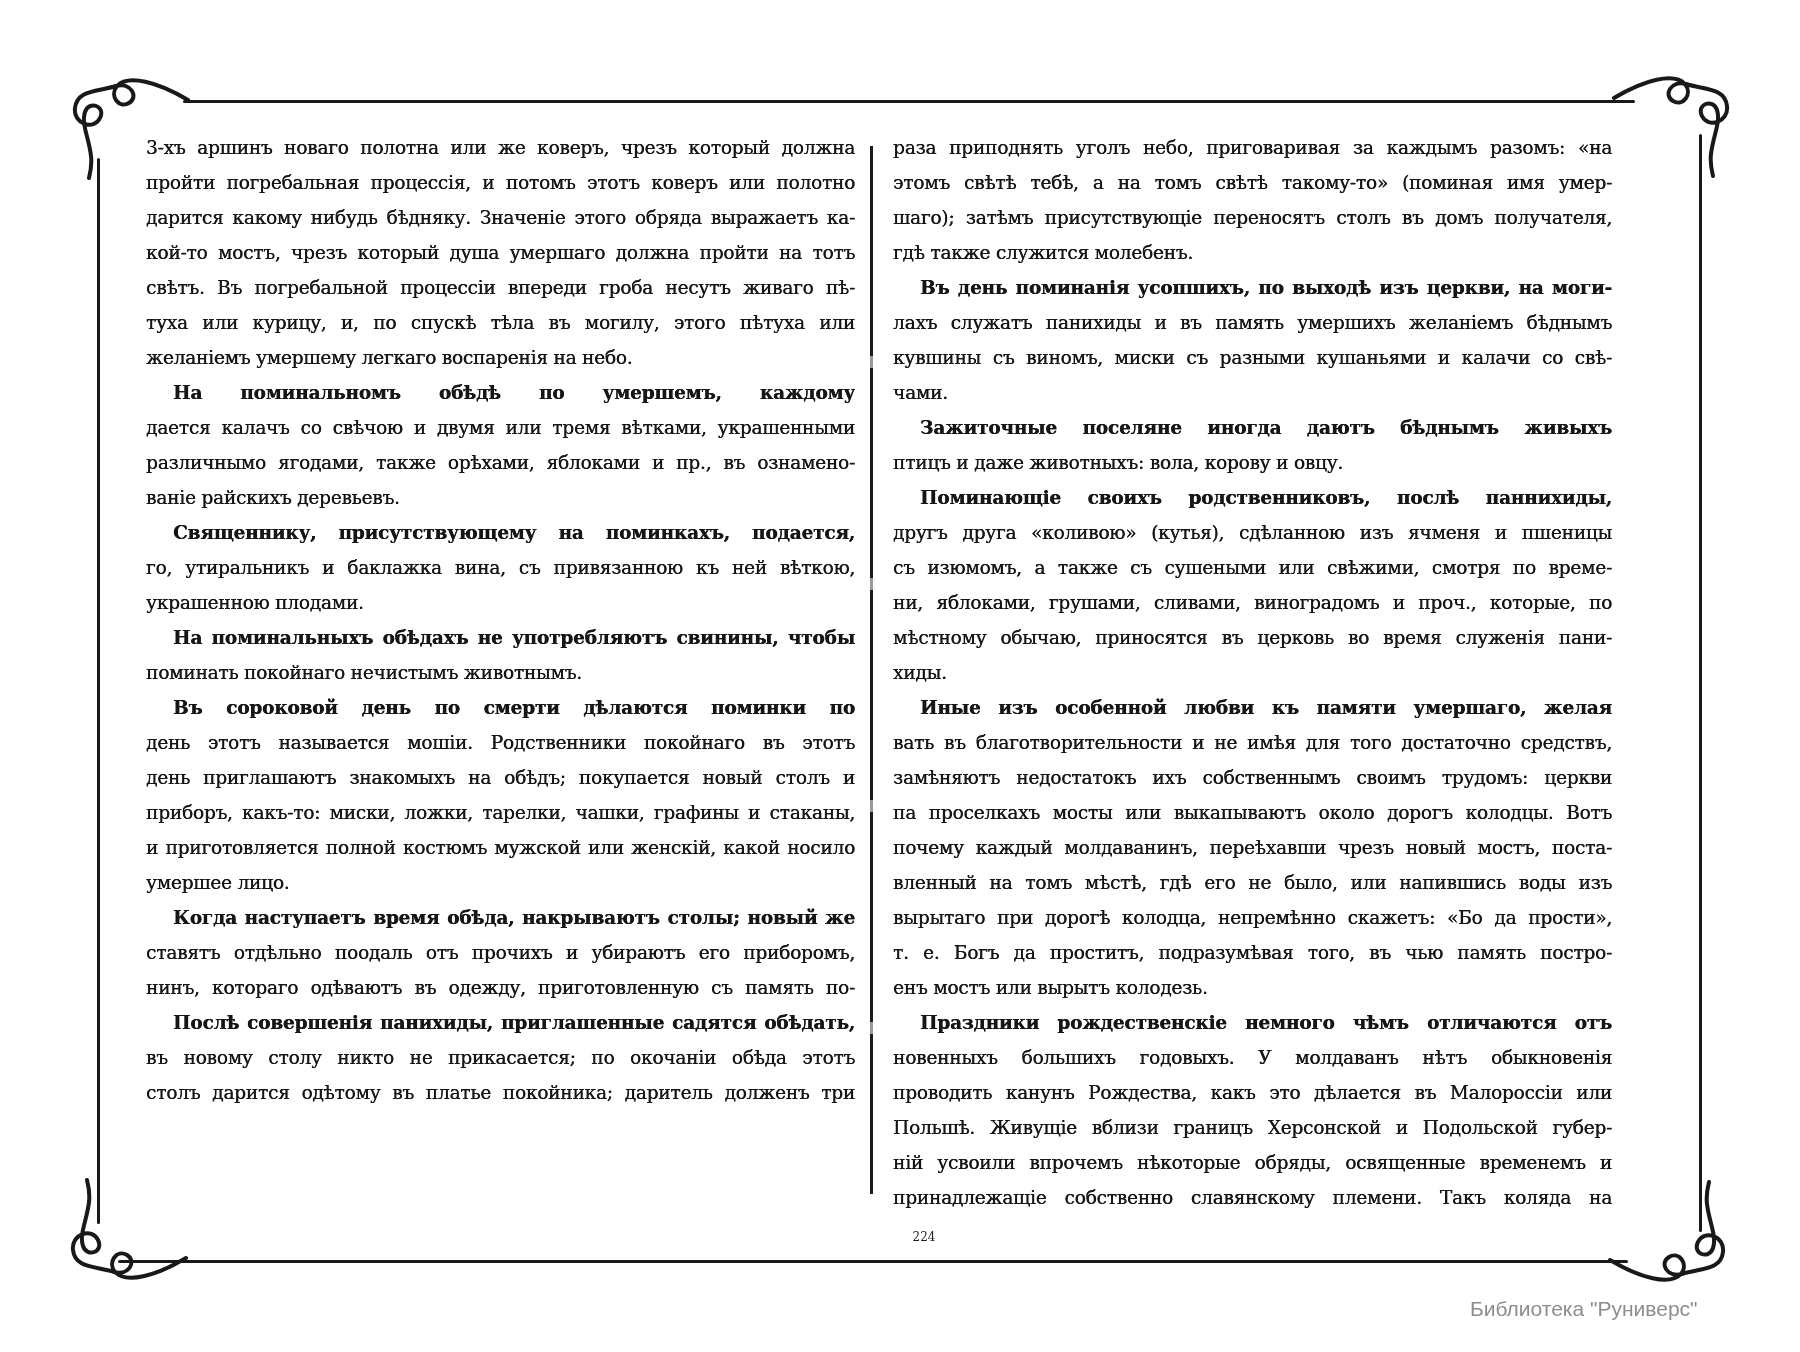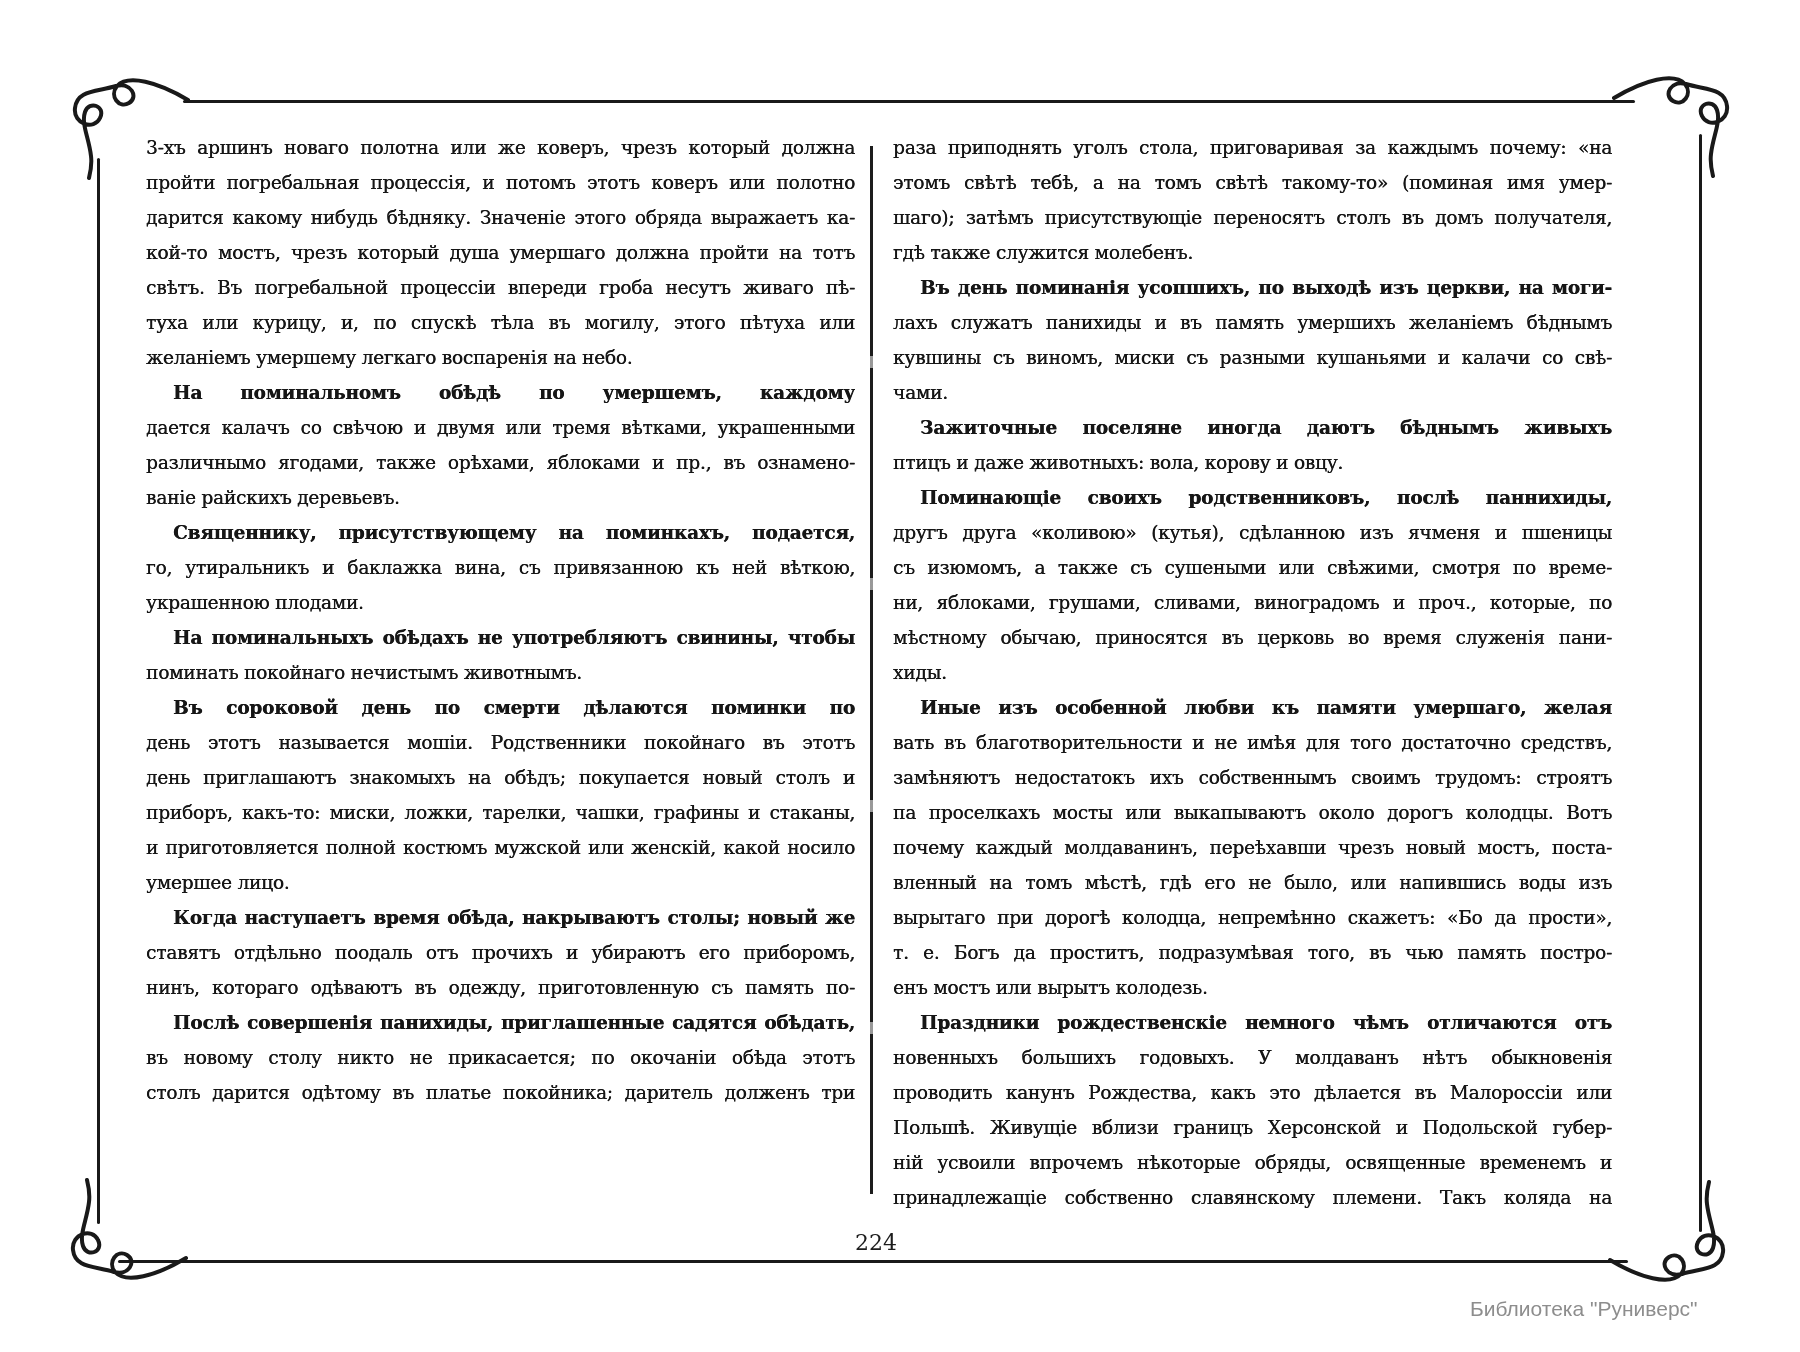--- a/index.html
+++ b/index.html
@@ -32,22 +32,22 @@
        color:#161616;}
   .col-left{left:146px;width:709px;}
   .col-right{left:893px;width:719px;}
   .line{height:35px;text-align:justify;overflow:hidden;}
   .line.j{text-align-last:justify;-moz-text-align-last:justify;}
   .line.ind{padding-left:27px;font-weight:bold;}
 
   .divider{position:absolute;left:870px;top:146px;width:2.5px;height:1048px;
            background:repeating-linear-gradient(180deg,#1c1c1c 0 210px,rgba(28,28,28,.45) 210px 222px);}
 
-  .pagenum{position:absolute;left:806px;top:1230px;width:140px;
-           text-align:center;font-size:22px;color:#1d1d1d;
+  .pagenum{position:absolute;left:854px;top:1230px;width:140px;
+           text-align:center;font-size:12px;color:#1d1d1d;
            font-family:"DejaVu Serif","Liberation Serif",serif;}
 
   .watermark{position:absolute;left:1470px;top:1297px;width:300px;
              text-align:left;font-size:21px;color:#8d8d8d;
              font-family:"Liberation Sans","DejaVu Sans",sans-serif;}
 </style>
 </head>
 <body>
 
 <div class="page">
@@ -95,39 +95,39 @@
       <div class="line">умершее лицо.</div>
       <div class="line j ind">Когда наступаетъ время обѣда, накрываютъ столы; новый же столъ</div>
       <div class="line j">ставятъ отдѣльно поодаль отъ прочихъ и убираютъ его приборомъ,</div>
       <div class="line j">нинъ, котораго одѣваютъ въ одежду, приготовленную съ память по-</div>
       <div class="line j ind">Послѣ совершенія панихиды, приглашенные садятся обѣдать, но</div>
       <div class="line j">въ новому столу никто не прикасается; по окочаніи обѣда этотъ</div>
       <div class="line j">столъ дарится одѣтому въ платье покойника; даритель долженъ три</div>
     </div>
   <div class="divider"></div>
   <div class="col col-right">
-      <div class="line j">раза приподнять уголъ стола, приговаривая за каждымъ почему: «на</div>
+      <div class="line j">раза приподнять уголъ небо, приговаривая за каждымъ разомъ: «на</div>
       <div class="line j">этомъ свѣтѣ тебѣ, а на томъ свѣтѣ такому-то» (поминая имя умер-</div>
       <div class="line j">шаго); затѣмъ присутствующіе переносятъ столъ въ домъ получателя,</div>
       <div class="line">гдѣ также служится молебенъ.</div>
       <div class="line j ind">Въ день поминанія усопшихъ, по выходѣ изъ церкви, на моги-</div>
       <div class="line j">лахъ служатъ панихиды и въ память умершихъ желаніемъ бѣднымъ</div>
       <div class="line j">кувшины съ виномъ, миски съ разными кушаньями и калачи со свѣ-</div>
       <div class="line">чами.</div>
       <div class="line j ind">Зажиточные поселяне иногда даютъ бѣднымъ живыхъ домашнихъ</div>
       <div class="line">птицъ и даже животныхъ: вола, корову  и овцу.</div>
       <div class="line j ind">Поминающіе своихъ родственниковъ, послѣ паннихиды, угощаютъ</div>
       <div class="line j">другъ друга «коливою» (кутья), сдѣланною изъ ячменя и пшеницы</div>
       <div class="line j">съ изюмомъ, а также  съ сушеными или свѣжими, смотря  по време-</div>
       <div class="line j">ни, яблоками, грушами, сливами, виноградомъ и проч., которые, по</div>
       <div class="line j">мѣстному  обычаю, приносятся въ церковь  во время служенія пани-</div>
       <div class="line">хиды.</div>
       <div class="line j ind">Иные изъ особенной любви къ памяти умершаго, желая  участво-</div>
       <div class="line j">вать въ благотворительности и не имѣя для того достаточно средствъ,</div>
-      <div class="line j">замѣняютъ недостатокъ ихъ собственнымъ своимъ трудомъ: строятъ</div>
+      <div class="line j">замѣняютъ недостатокъ ихъ собственнымъ своимъ трудомъ: церкви</div>
       <div class="line j">па проселкахъ мосты или выкапываютъ около дорогъ колодцы. Вотъ</div>
       <div class="line j">почему каждый молдаванинъ, переѣхавши чрезъ новый мостъ, поста-</div>
       <div class="line j">вленный на томъ мѣстѣ, гдѣ его не было, или напившись воды изъ</div>
       <div class="line j">вырытаго при дорогѣ колодца, непремѣнно скажетъ: «Бо да прости»,</div>
       <div class="line j">т. е. Богъ да проститъ, подразумѣвая того, въ чью память постро-</div>
       <div class="line">енъ мостъ или вырытъ колодезь.</div>
       <div class="line j ind">Праздники рождественскіе немного чѣмъ отличаются отъ обык-</div>
       <div class="line j">новенныхъ большихъ годовыхъ. У молдаванъ нѣтъ обыкновенія</div>
       <div class="line j">проводить канунъ Рождества, какъ это дѣлается въ Малороссіи или</div>
       <div class="line j">Польшѣ. Живущіе вблизи границъ Херсонской и Подольской губер-</div>

